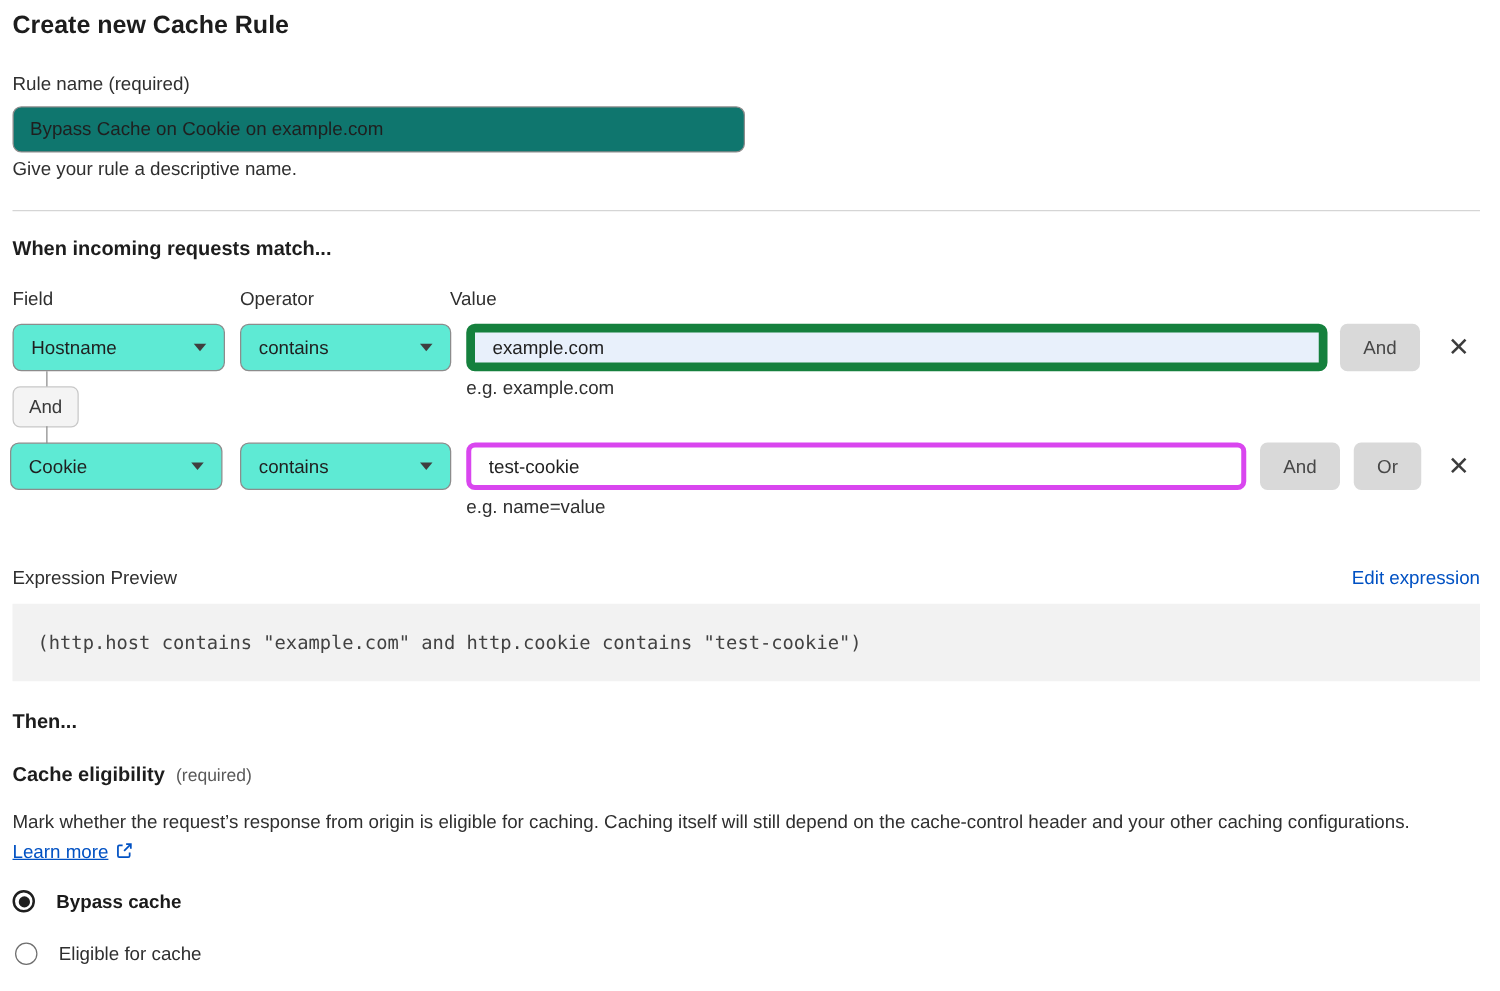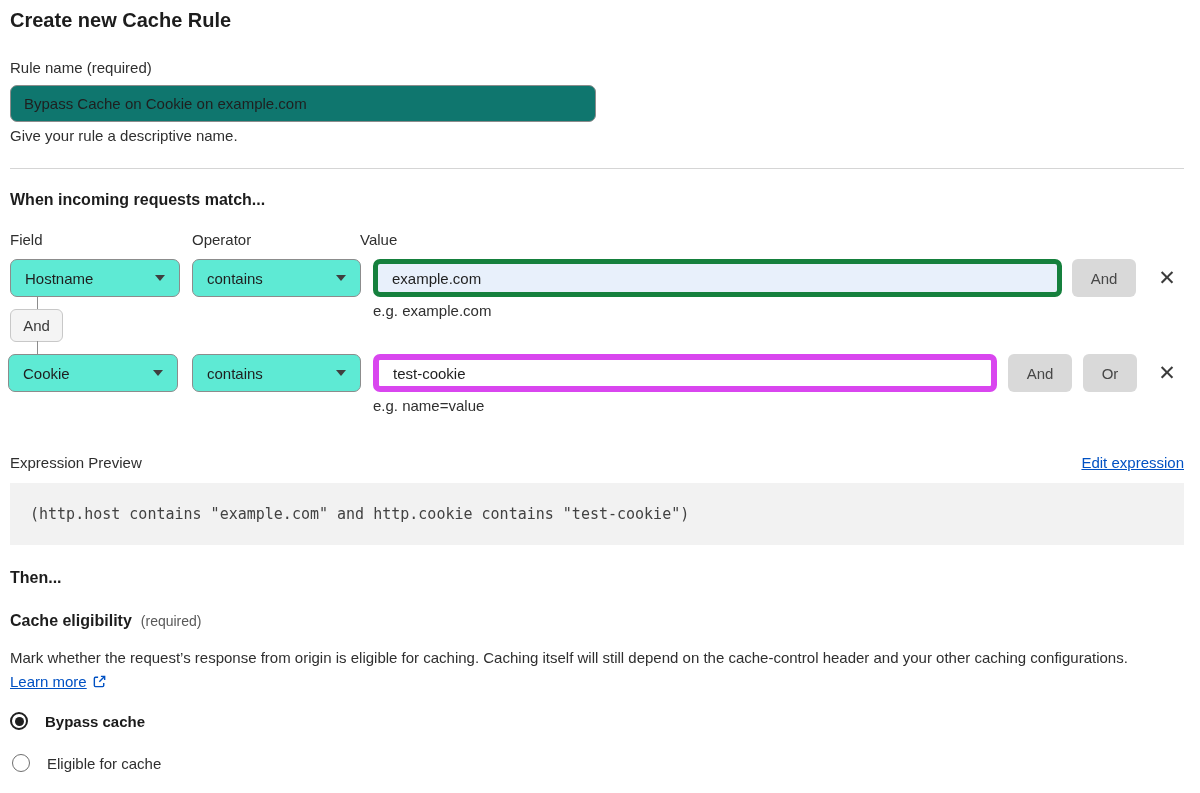--- a/index.html
+++ b/index.html
@@ -42,27 +42,27 @@
     justify-content:space-between; cursor:pointer;
   }
   .caret {
     width:0; height:0;
     border-left:5px solid transparent;
     border-right:5px solid transparent;
     border-top:6px solid #3f3f3f;
     margin-left:8px; flex:none;
   }
   .value-input {
-    height:38px; border:6px solid #d946ef; border-radius:7px;
+    height:38px; border:4px solid #d946ef; border-radius:7px;
     padding:0 14px; font-size:15px; color:#1f1f1f;
     font-family:"Liberation Sans", sans-serif;
     background:#fff; outline:none;
   }
   .value-input.highlighted {
-    background:#e8f0fb; border:5px solid #15803d;
+    background:#e8f0fb; border:7px solid #15803d;
   }
 
   .row1-field    { left:10px;  top:259px; width:170px; }
   .row1-operator { left:192px; top:259px; width:169px; }
   .row1-value    { left:373px; top:259px; width:689px; }
   .row1-and      { left:1072px; top:259px; width:64px; }
   .row1-close    { left:1150px; top:261px; }
 
   .hint { font-size:15px; color:#2f2f2f; }
   .row1-hint { left:373px; top:302px; }
@@ -92,21 +92,21 @@
   .close-btn {
     width:34px; height:34px; background:transparent; border:none;
     font-size:21px; color:#3c3c3c; cursor:pointer;
     display:flex; align-items:center; justify-content:center;
     font-family:"Liberation Sans", sans-serif;
   }
 
   .expr-label { left:10px; top:454px; font-size:15px; color:#2f2f2f; }
   .expr-edit-link {
     right:16px; top:454px; font-size:15px; color:#0051c3;
-    text-decoration:underline; cursor:pointer;
+    cursor:pointer;
   }
   .code-block {
     left:10px; top:483px; width:1174px; height:62px;
     background:#f2f2f2; display:flex; align-items:center;
     padding:0 20px;
   }
   .code-text {
     font-family:"DejaVu Sans Mono", monospace;
     font-size:15px; color:#424242; white-space:pre;
   }

